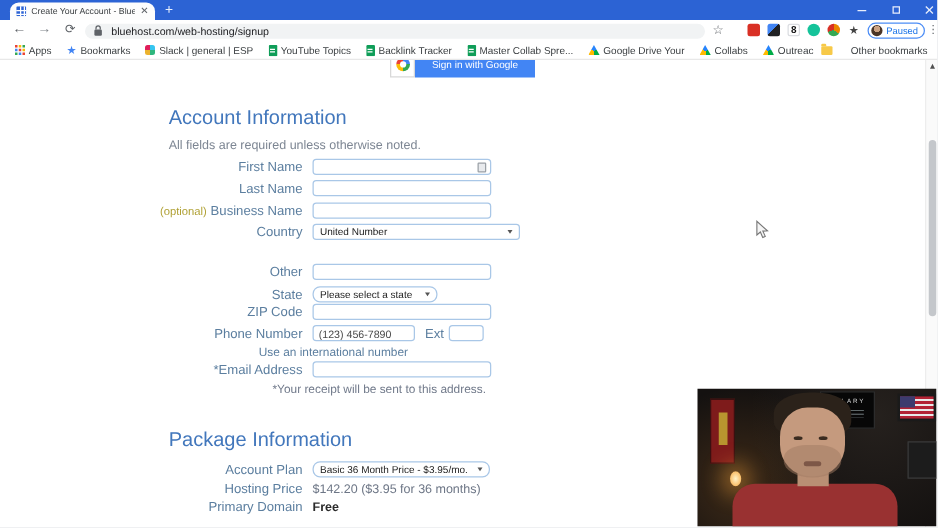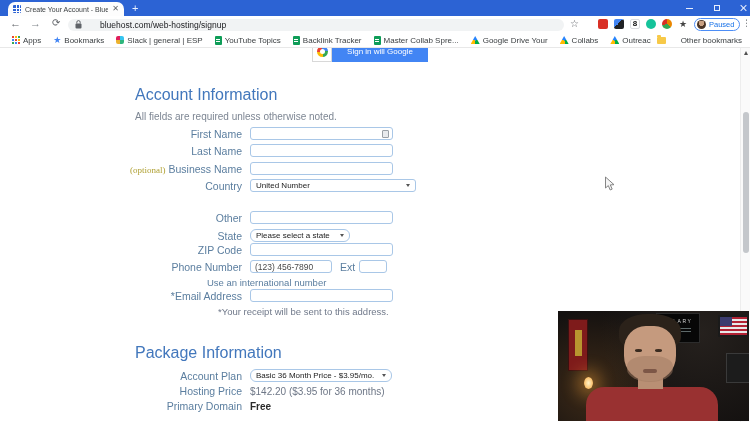--- a/index.html
+++ b/index.html
@@ -23,21 +23,21 @@
   .wb-min i { display:block; width:7px; height:1px; background:#e8eefc; }
   .wb-max i { display:block; width:6px; height:6px; border:1px solid #e8eefc; }
   .wb-close i { position:relative; display:block; width:8px; height:8px; }
   .wb-close i::before,.wb-close i::after { content:""; position:absolute; left:3.5px; top:0; width:1px; height:8px; background:#e8eefc; }
   .wb-close i::before { transform:rotate(45deg);} .wb-close i::after { transform:rotate(-45deg);}
 
   
   .toolbar { position:absolute; top:16px; left:0; width:750px; height:17px; background:#fff; }
   .navic { position:absolute; top:1px; font-size:11px; color:#5f6368; }
   .nav-back { left:10px; } .nav-fwd { left:30px; color:#80868b; } .nav-ref { left:52px; font-size:10px; }
-  .omnibox { position:absolute; left:68px; top:2.5px; width:496px; height:12px; background:#f1f3f4; border-radius:7px; display:flex; align-items:center; gap:18px; padding:0 7px; }
+  .omnibox { position:absolute; left:68px; top:2.5px; width:496px; height:12px; background:#f1f3f4; border-radius:7px; display:flex; align-items:center; gap:7px; padding:0 7px; }
   .url-text { font-size:8.5px; color:#202124; white-space:nowrap; }
   .star { position:absolute; left:570px; top:2px; font-size:10px; color:#5f6368; }
   .ext { position:absolute; top:19px; width:10px; height:10px; border-radius:2px; font-size:8px; line-height:10px; text-align:center; }
   .ext-red { left:598px; background:#d93025; }
   .ext-pencil { left:614px; background:linear-gradient(135deg,#4285f4 45%,#202124 45%); }
   .ext-eight { left:630px; background:#fff; border:1px solid #dadce0; color:#111; font-weight:bold; line-height:8px; }
   .ext-gram { left:646px; background:#15c39a; border-radius:50%; }
   .ext-multi { left:662px; background:conic-gradient(#ea8600 0 35%, #34a853 35% 70%, #d93025 70%); border-radius:50%; }
   .ext-pin { left:678px; color:#444; font-size:9px; background:none; }
   .profile-pill { position:absolute; left:694px; top:17.5px; height:13px; border:1px solid #4c8df6; border-radius:8px; display:flex; align-items:center; gap:3px; padding:0 5px 0 2px; }
@@ -70,21 +70,21 @@
   .gbtn-icon-box { width:20px; height:22px; background:#fff; border:1px solid #d8d8d8; display:flex; align-items:center; justify-content:center; }
   .gcircle { width:11px; height:11px; border-radius:50%; background:conic-gradient(#4285f4 0 25%, #34a853 25% 50%, #fbbc05 50% 75%, #ea4335 75%); position:relative; }
   .gcircle::after { content:""; position:absolute; left:3px; top:3px; width:5px; height:5px; border-radius:50%; background:#fff; }
   .gbtn-blue { width:96px; height:22px; background:#4285f4; color:#fff; font-size:8px; display:flex; align-items:center; justify-content:center; }
 
   .h-section { position:absolute; left:135px; font-size:16px; font-weight:400; color:#4277bc; }
   .form-note { position:absolute; left:135px; font-size:10px; color:#7d8693; }
 
   .frow { position:absolute; left:0; width:460px; display:flex; align-items:center; }
   .flabel { width:250px; text-align:right; padding-right:8px; font-size:10.5px; color:#5b7e9f; white-space:nowrap; }
-  .opt-tag { color:#b0a135; font-size:9px; margin-right:3px;font-family:Liberation Serif, serif; }
+  .opt-tag { color:#b0a135; font-size:9px; margin-right:3px; }
   .tinput { width:143px; height:13px; border:1px solid #a9c7e7; border-radius:3px; background:#fff; font-size:8.5px; padding:0 4px; color:#333; outline:none; font-family:"Liberation Sans",sans-serif; }
   .tinput::placeholder { color:#4a4a4a; }
   .input-wrap { position:relative; display:flex; align-items:center; }
   .autofill-icon { position:absolute; right:4px; top:3px; width:7px; height:8px; border:1px solid #9aa0a6; border-radius:1px; background:#e8eaed; }
   .fselect { height:13px; border:1px solid #a9c7e7; background:#fff; display:flex; align-items:center; justify-content:space-between; padding:0 5px; font-size:8px; color:#222; }
   .sel-country { width:166px; border-radius:3px; }
   .sel-state { width:100px; border-radius:6px; }
   .sel-plan { width:142px; border-radius:6px; }
   .caret { width:0; height:0; border-left:2.5px solid transparent; border-right:2.5px solid transparent; border-top:3.5px solid #555; }
   .ext-label { font-size:10.5px; color:#5b7e9f; margin:0 4px 0 8px; }
@@ -215,21 +215,21 @@
       </span>
   </div>
 
   <div class="content">
 
     <div class="gbtn-wrap">
       <div class="gbtn-icon-box">
           <div class="gcircle"></div>
         </div>
       <div class="gbtn-blue">
-          <span>Sign in will Google</span>
+          <span>Sign in with Google</span>
         </div>
     </div>
 
     <div class="h-section" style="top:38px">Account Information</div>
     <div class="form-note" style="top:63px">All fields are required unless otherwise noted.</div>
 
     <div class="frow" style="top:79px">
       <div class="flabel">First Name</div>
       <div class="input-wrap">
           <input class="tinput" style="">

